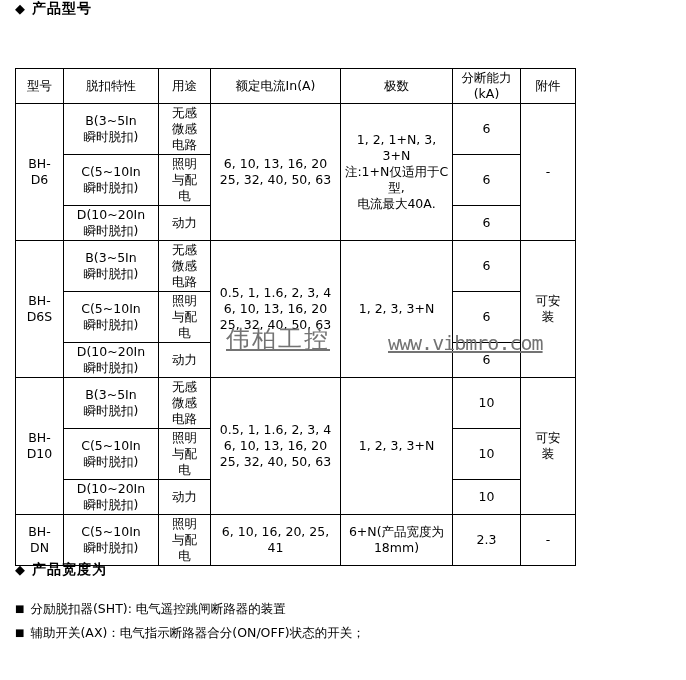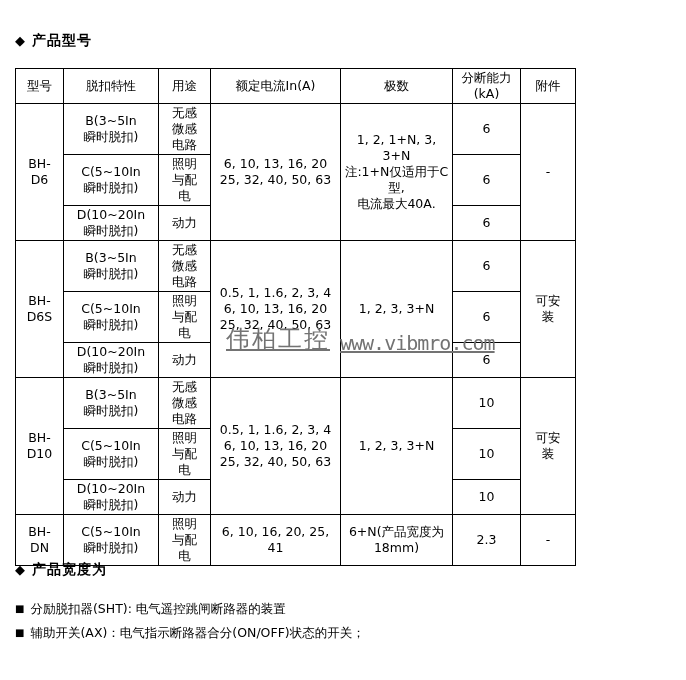--- a/index.html
+++ b/index.html
@@ -16,21 +16,21 @@
     color: #000000;
   }
   .sec-title {
     position: absolute;
     left: 15px;
     font-size: 14px;
     font-weight: bold;
     white-space: nowrap;
     letter-spacing: 1px;
   }
-  #section1-title { top: 32px; }
+  #section1-title { top: 0; }
   #section2-title { top: 561px; }
   .diamond {
     font-size: 13px;
     margin-right: 6px;
   }
   table.spec {
     position: absolute;
     left: 15px;
     top: 68px;
     width: 560px;
@@ -66,20 +66,21 @@
   }
   .wm-brand {
     font-size: 24px;
     letter-spacing: 2px;
   }
   .wm-site {
     font-family: "DejaVu Sans Mono", monospace;
     font-size: 20px;
     letter-spacing: -1px;
     margin-left: 10px;
+    padding-left: 48px;
   }
   .bullets {
     position: absolute;
     left: 15px;
     top: 601px;
     font-size: 12.5px;
   }
   .bullet-line {
     margin-bottom: 8px;
     line-height: 16px;

